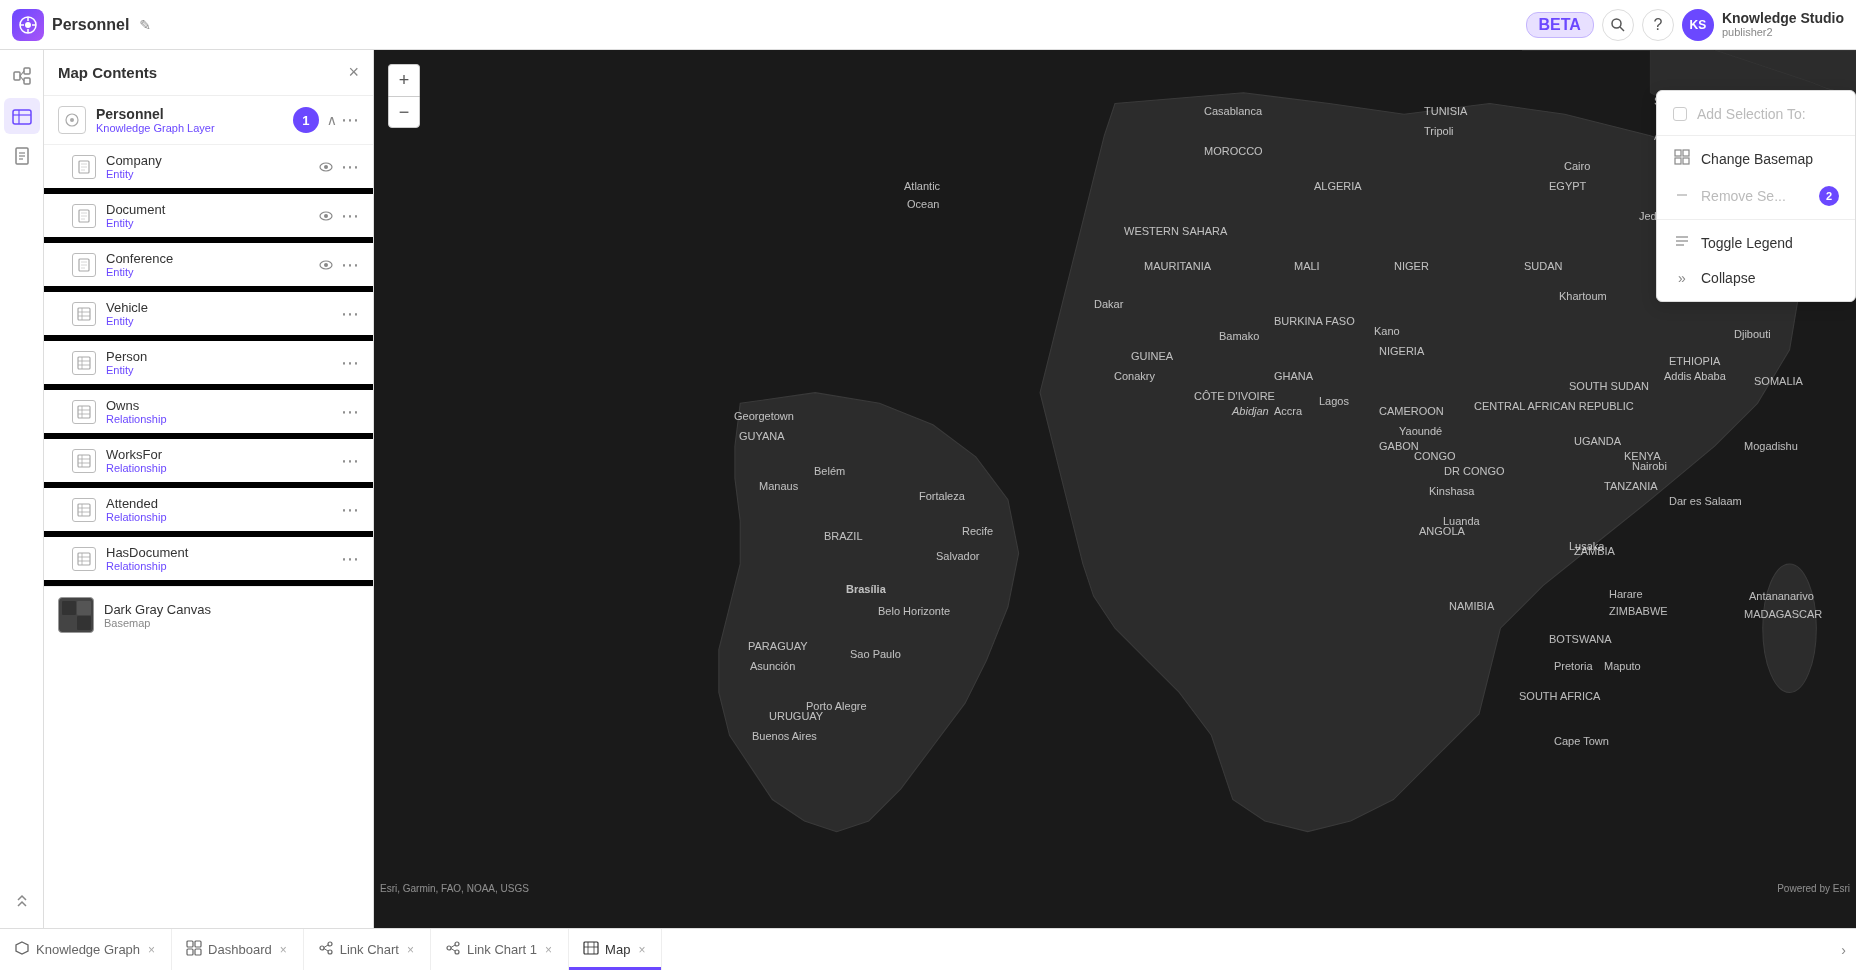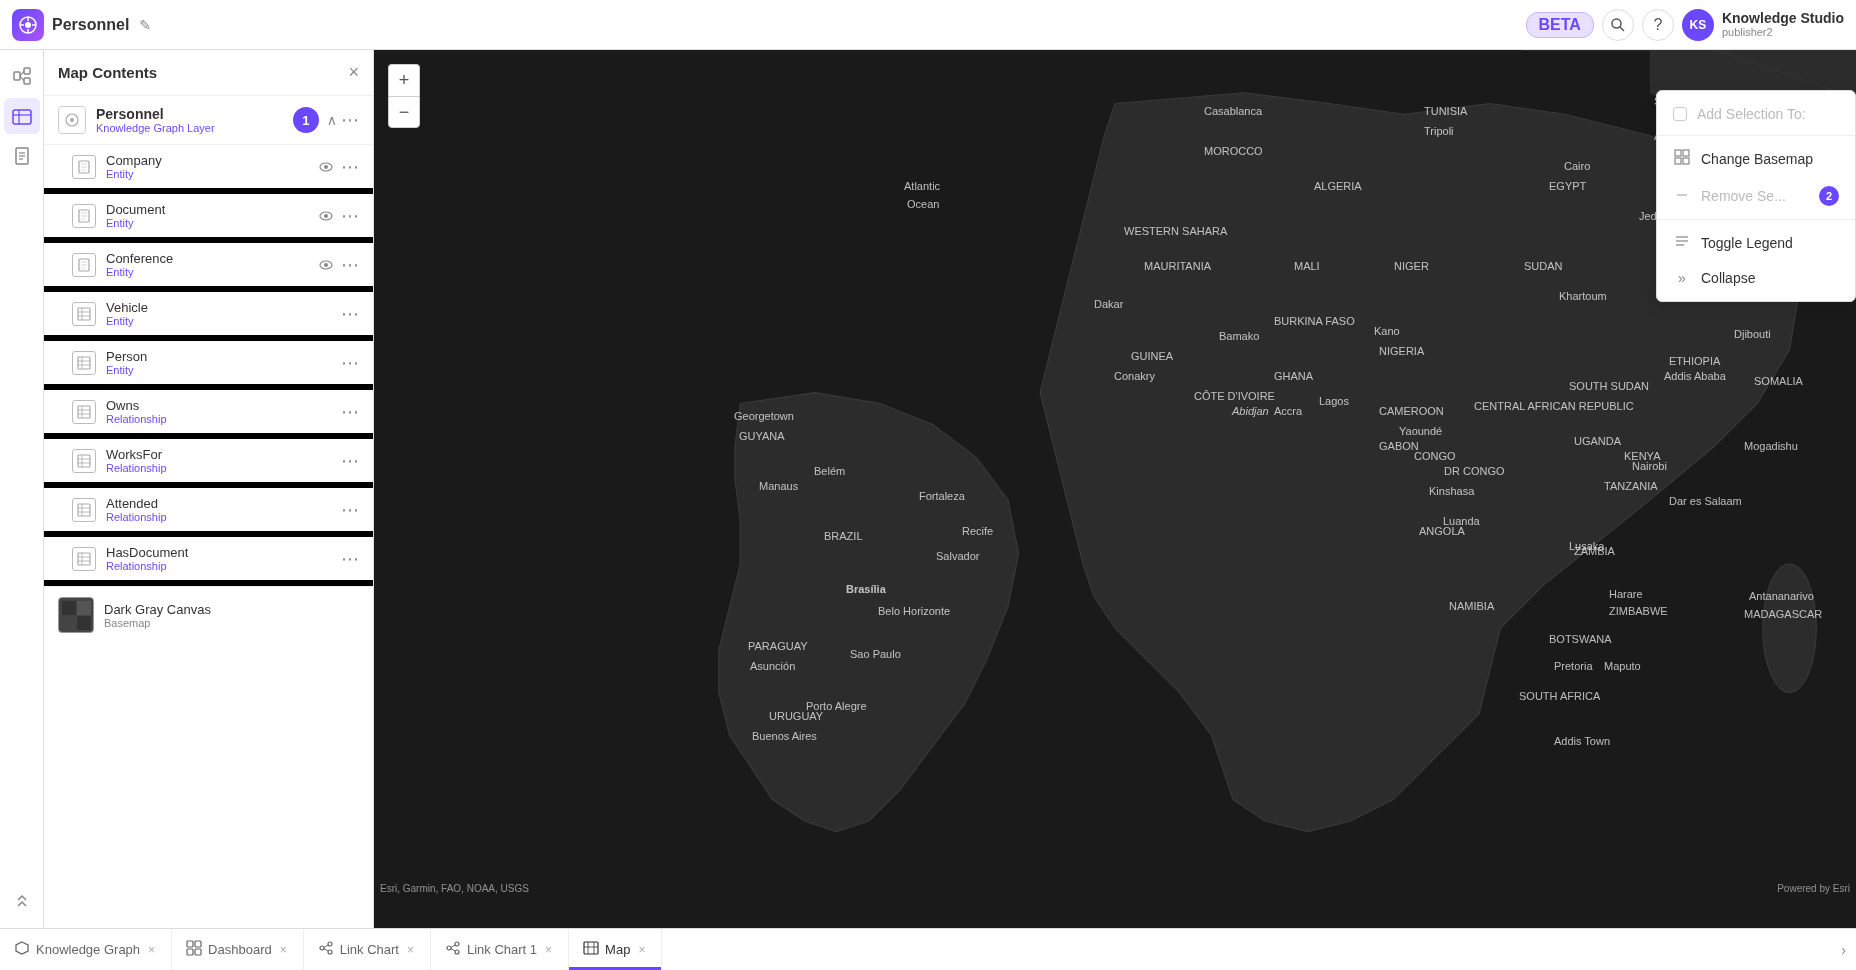--- a/index.html
+++ b/index.html
@@ -695,21 +695,21 @@
         <span class="map-label" style="top: 610px; left: 376px;">Asunción</span>
         <span class="map-label" style="top: 550px; left: 1075px;">NAMIBIA</span>
         <span class="map-label" style="top: 538px; left: 1235px;">Harare</span>
         <span class="map-label" style="top: 555px; left: 1235px;">ZIMBABWE</span>
         <span class="map-label" style="top: 583px; left: 1175px;">BOTSWANA</span>
         <span class="map-label" style="top: 540px; left: 1375px;">Antananarivo</span>
         <span class="map-label" style="top: 558px; left: 1370px;">MADAGASCAR</span>
         <span class="map-label" style="top: 610px; left: 1180px;">Pretoria</span>
         <span class="map-label" style="top: 610px; left: 1230px;">Maputo</span>
         <span class="map-label" style="top: 640px; left: 1145px;">SOUTH AFRICA</span>
-        <span class="map-label" style="top: 685px; left: 1180px;">Addis Town</span>
+        <span class="map-label" style="top: 685px; left: 1180px;">Cape Town</span>
         <span class="map-label" style="top: 650px; left: 432px;">Porto Alegre</span>
         <span class="map-label" style="top: 660px; left: 395px;">URUGUAY</span>
         <span class="map-label" style="top: 680px; left: 378px;">Buenos Aires</span>
         <span class="map-label" style="top: 65px; left: 1285px;">Damascus</span>
         <span class="map-label" style="top: 80px; left: 1280px;">Amman</span>
         <span class="map-label" style="top: 160px; left: 1265px;">Jeddah</span>
         <span class="map-label" style="top: 55px; left: 1365px;">Bagdad</span>
         <span class="map-label" style="top: 45px; left: 1280px;">SYRIA</span>
       </div>
 

